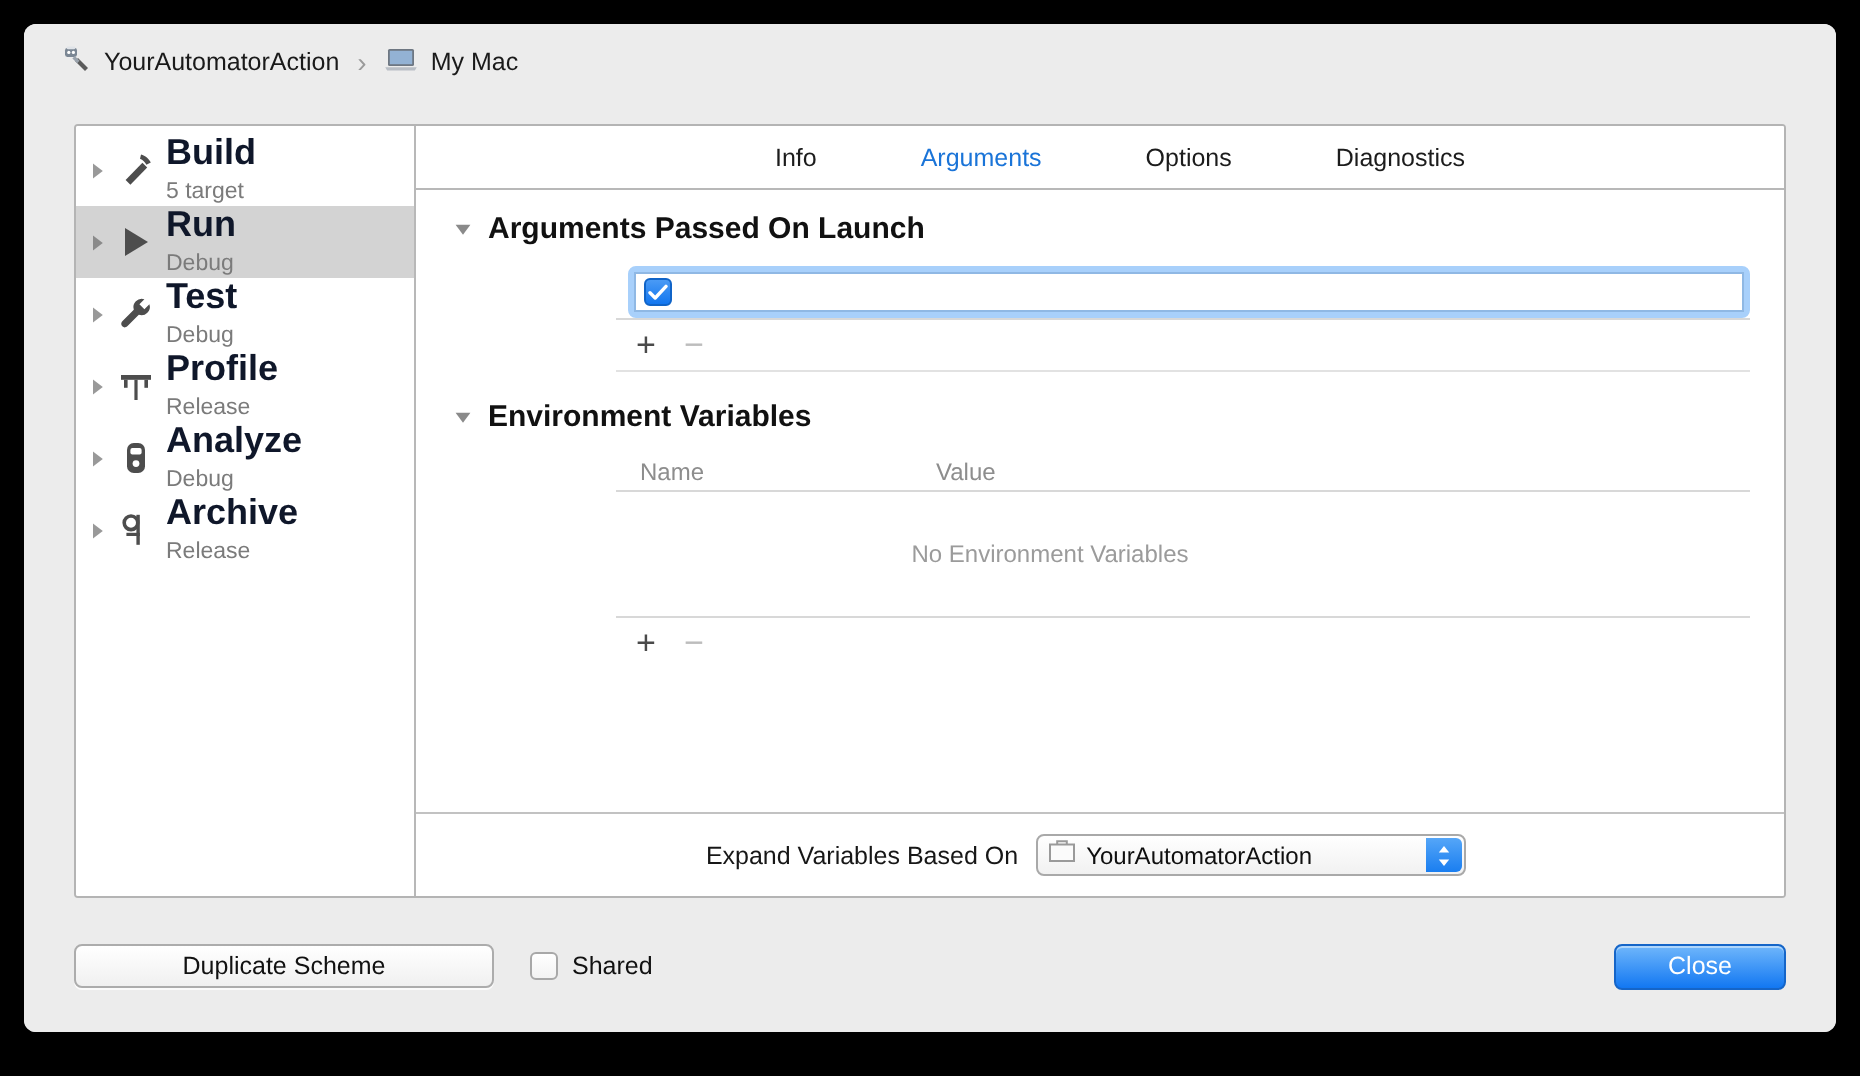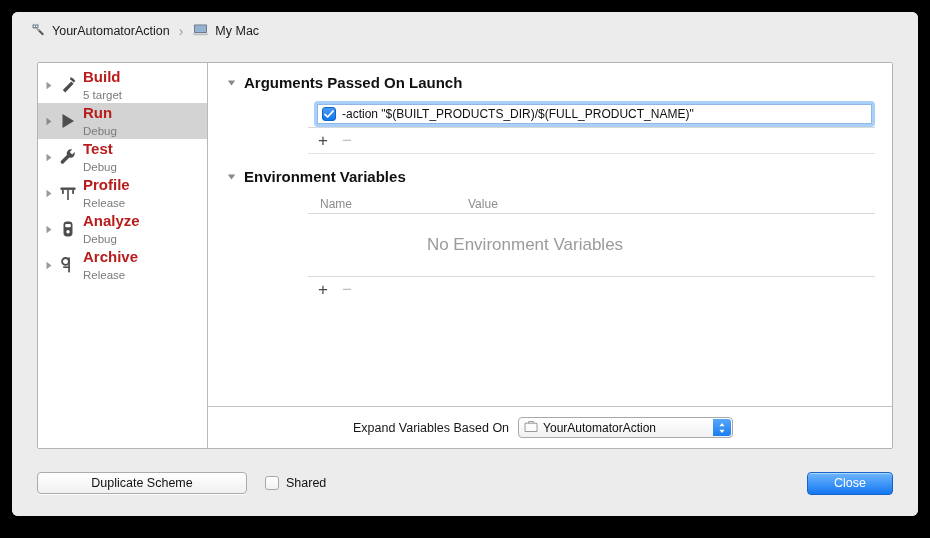--- a/index.html
+++ b/index.html
@@ -86,23 +86,23 @@
   .tri svg { display: block; }
   .scheme-icon {
     width: 26px;
     flex: 0 0 26px;
     display: flex;
     align-items: center;
     justify-content: center;
   }
   .scheme-text { line-height: 1.08; padding-left: 2px; }
   .scheme-name {
-    font-size: 15px;
+    font-size: 18px;
     font-weight: bold;
-    color: #b91c1c;
+    color: #0f172a;
   }
   .scheme-sub {
     font-size: 11.5px;
     color: #7b7b7b;
     margin-top: 1px;
   }
 
   
   .detail {
     flex: 1;
@@ -231,21 +231,21 @@
   .env-col {
     font-size: 12px;
     color: #8d8d8d;
   }
   .env-col.name { width: 148px; flex: 0 0 148px; }
   .env-empty {
     height: 62px;
     display: flex;
     align-items: center;
     justify-content: center;
-    font-size: 17px;
+    font-size: 12px;
     color: #9b9b9b;
     padding-right: 50px;
   }
 
   
   .detail-footer {
     border-top: 1px solid #c2c2c2;
     height: 42px;
     display: flex;
     align-items: center;
@@ -490,20 +490,26 @@
         <span class="scheme-text">
           <span class="scheme-name">Archive</span><br>
           <span class="scheme-sub">Release</span>
         </span>
       </div>
 
     </div>
 
     <div class="detail">
 
+      <div class="tabbar">
+        <span class="tab">Info</span>
+        <span class="tab active">Arguments</span>
+        <span class="tab">Options</span>
+        <span class="tab">Diagnostics</span>
+      </div>
 
       <div class="detail-scroll">
 
         <div class="section-head">
           <span class="tri">
             <svg width="9" height="8" viewBox="0 0 9 8">
                 <path d="M0.8 1.4 L8.2 1.4 L4.5 6.4 Z" fill="#8a8a8a"></path>
               </svg>
           </span>
           <span class="section-title">Arguments Passed On Launch</span>
@@ -511,21 +517,20 @@
 
         <div class="arg-table">
           <div class="arg-row">
             <div class="focus-wrap">
               <div class="inner-field">
                 <span class="chk on">
                   <svg width="10" height="9" viewBox="0 0 10 9">
                     <path d="M1 4.4 L3.6 7 L9 1.2" fill="none" stroke="#ffffff" stroke-width="1.7" stroke-linecap="round" stroke-linejoin="round"></path>
                   </svg>
                 </span>
-                <span class="arg-text">-action "$(BUILT_PRODUCTS_DIR)/$(FULL_PRODUCT_NAME)"</span>
               </div>
             </div>
           </div>
         </div>
         <div class="rule"></div>
 
         <div class="pm-row">
           <span class="pm">+</span>
           <span class="pm dim">−</span>
         </div>

